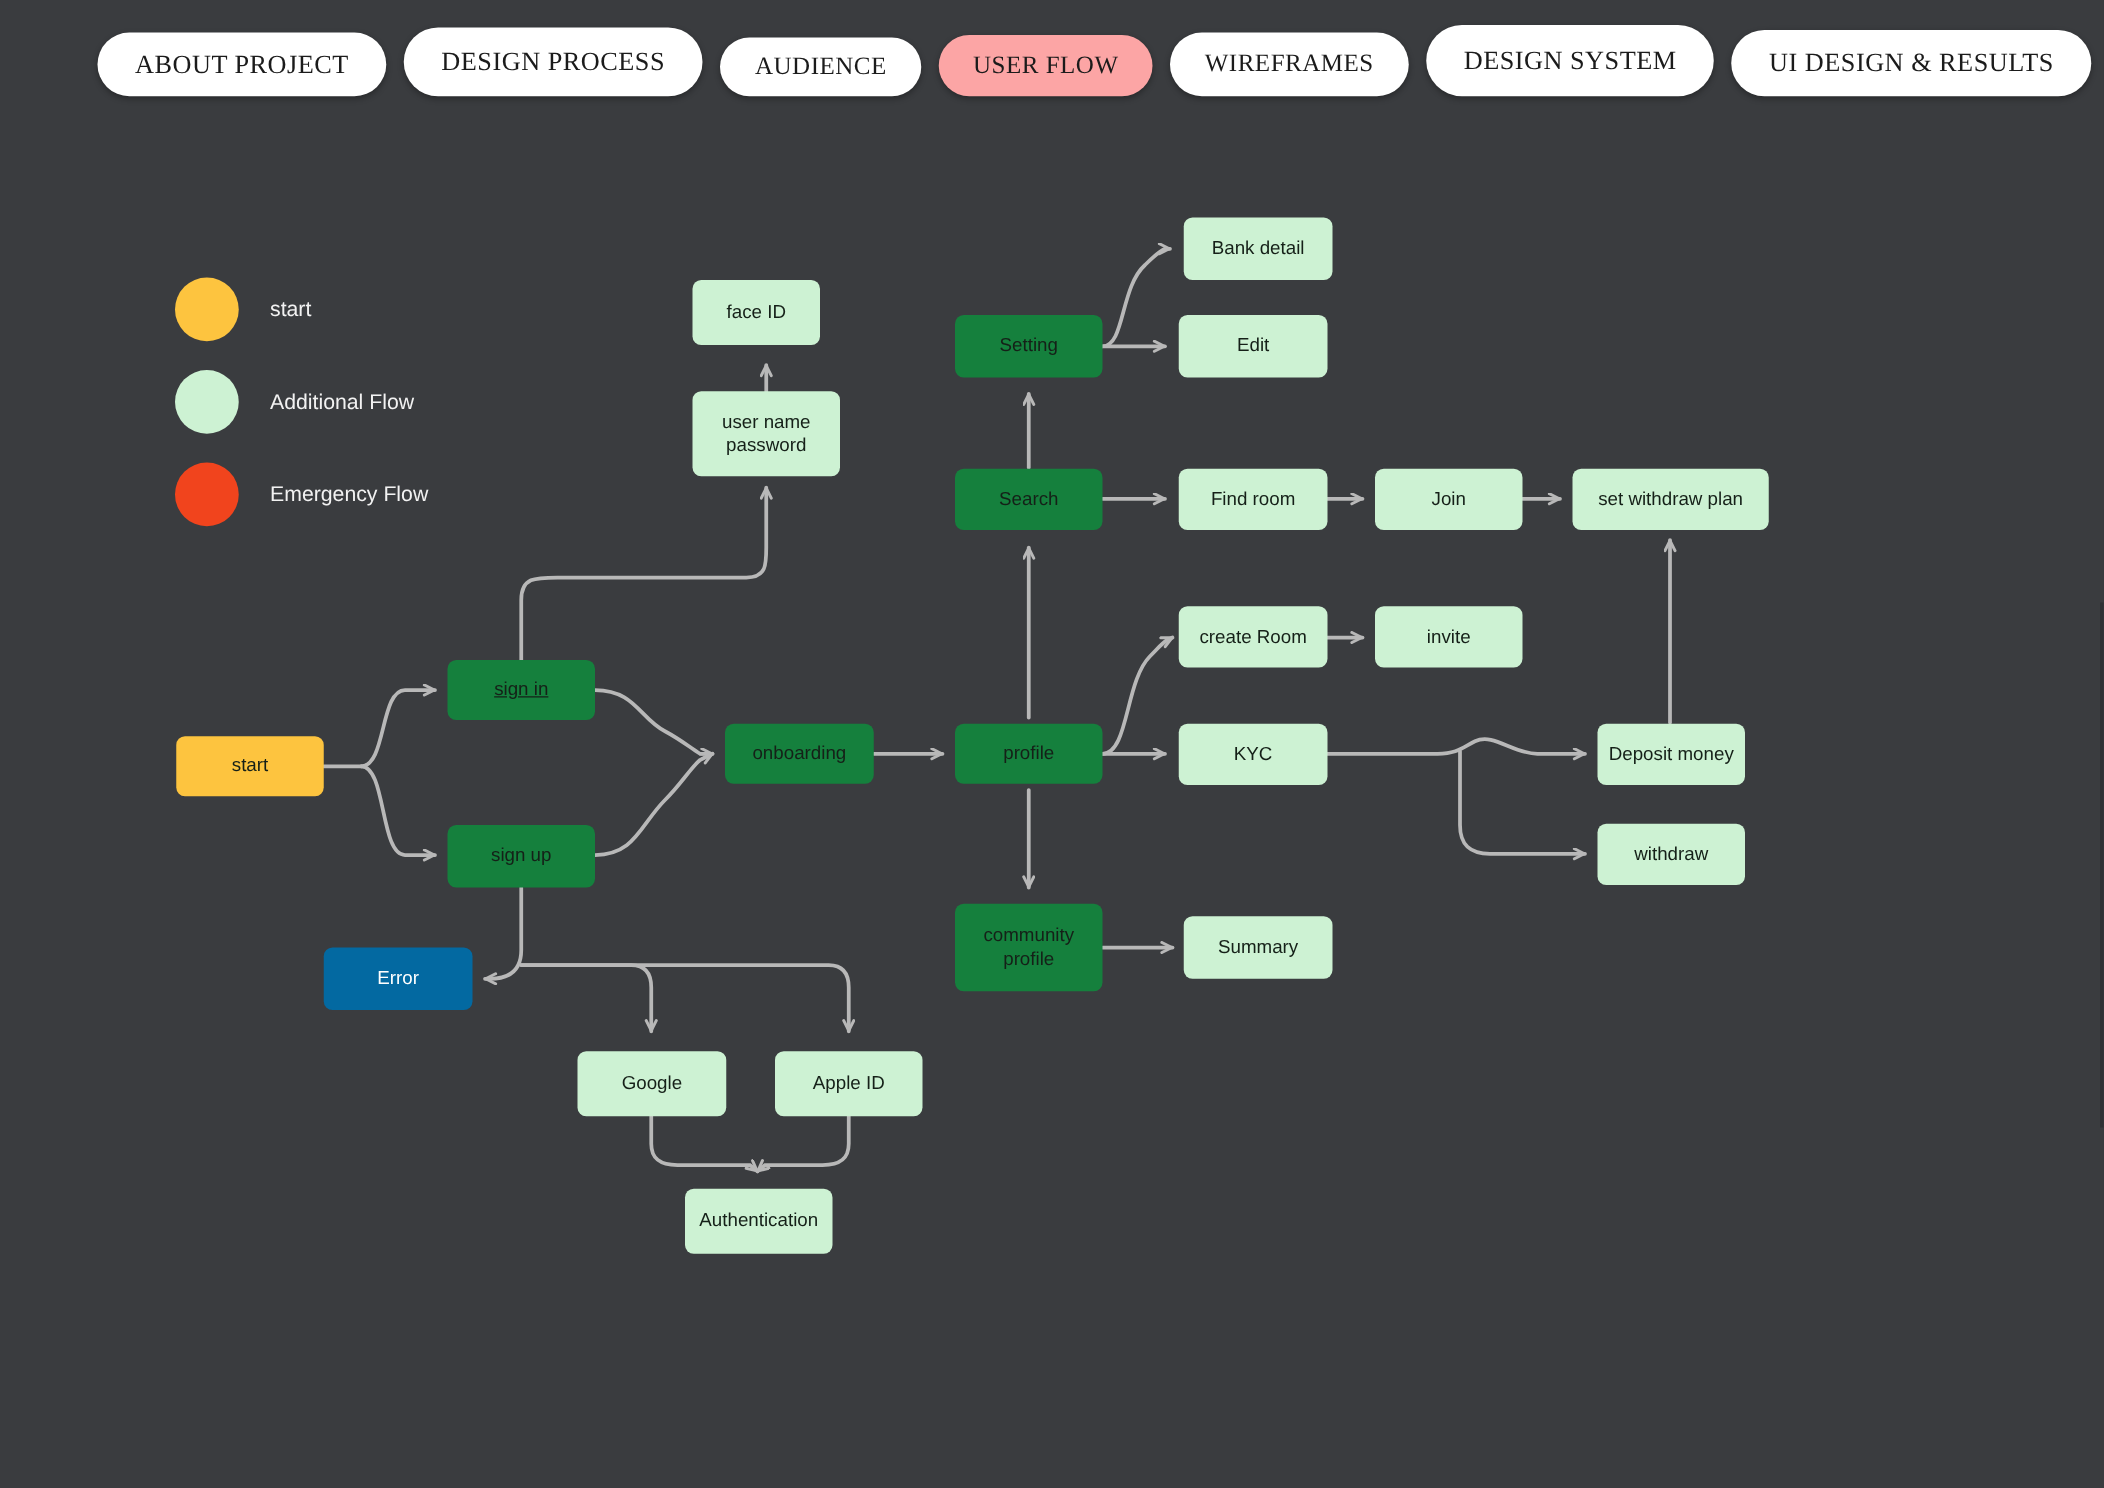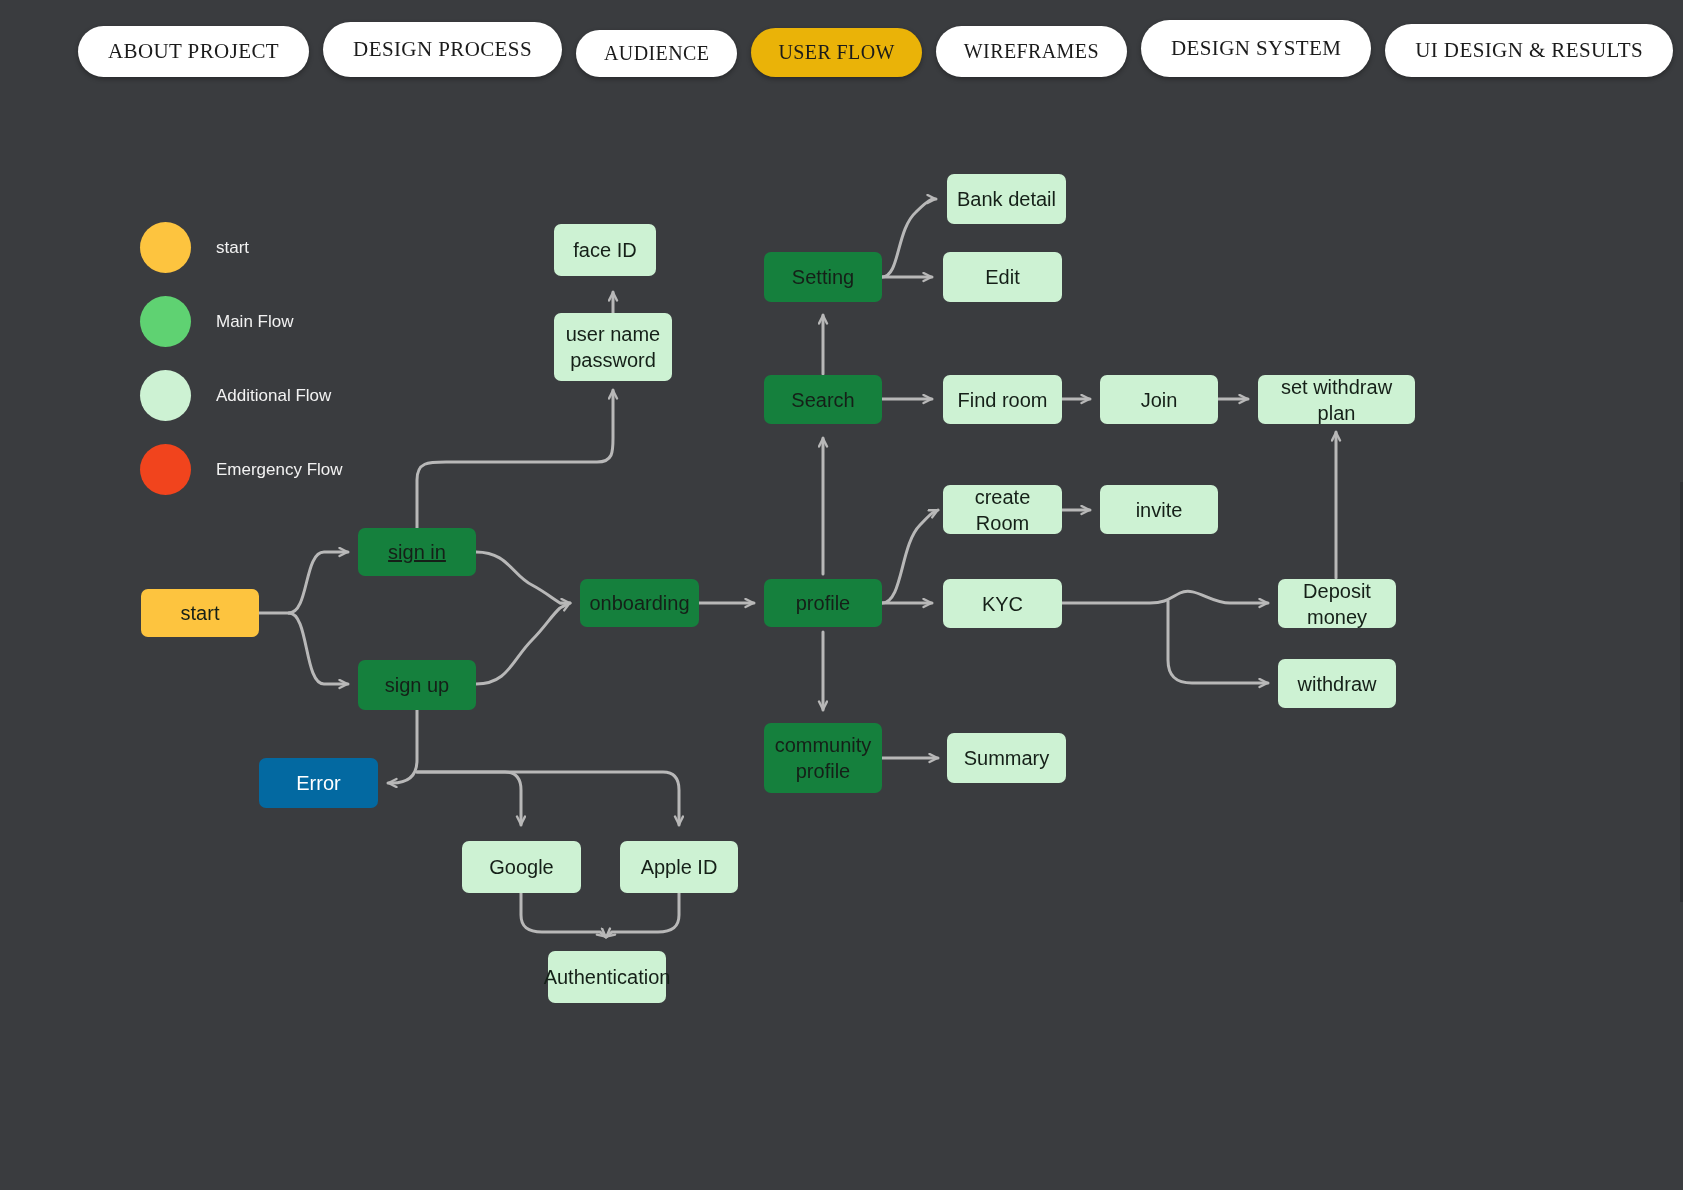--- a/index.html
+++ b/index.html
@@ -34,21 +34,21 @@
     font-family: "Liberation Serif", serif;
     letter-spacing: 0.4px;
     white-space: nowrap;
     display: flex;
     align-items: center;
     justify-content: center;
     box-shadow: 0 2px 5px rgba(0,0,0,0.33);
     cursor: pointer;
     border: none;
   }
-  .tab.active { background: #eab308; }
+  .tab.active { background: #fca5a5; }
 
   .tab-0 { height: 51px; padding: 0 30px; font-size: 21px; }
   .tab-1 { height: 55px; padding: 0 30px; font-size: 21px; }
   .tab-2 { height: 47px; padding: 0 28px; font-size: 20px; }
   .tab-3 { height: 49px; padding: 0 27px; font-size: 20px; }
   .tab-4 { height: 51px; padding: 0 28px; font-size: 20px; }
   .tab-5 { height: 57px; padding: 0 30px; font-size: 21px; }
   .tab-6 { height: 53px; padding: 0 30px; font-size: 21px; }
 
   
@@ -78,21 +78,21 @@
     z-index: 5;
     pointer-events: none;
   }
   .node {
     position: absolute;
     border-radius: 7px;
     display: flex;
     align-items: center;
     justify-content: center;
     text-align: center;
-    font-size: 20px;
+    font-size: 15px;
     line-height: 1.3;
     color: #152018;
     z-index: 10;
     cursor: pointer;
     padding: 4px 6px;
   }
   .n-start { background: #fdc43f; }
   .n-main  { background: #15803d; }
   .n-add   { background: #cdf2d3; }
   .n-err   { background: #0369a1; color: #ffffff; }
@@ -119,24 +119,20 @@
     <button class="tab tab-3 active">USER FLOW</button>
     <button class="tab tab-4">WIREFRAMES</button>
     <button class="tab tab-5">DESIGN SYSTEM</button>
     <button class="tab tab-6">UI DESIGN &amp; RESULTS</button>
   </div>
 
   <div id="legend">
     <div class="legend-row">
       <span class="legend-dot" style="background:#fdc43f"></span>
       <span class="legend-label">start</span>
-    </div>
-    <div class="legend-row">
-      <span class="legend-dot" style="background:#5fd272"></span>
-      <span class="legend-label">Main Flow</span>
     </div>
     <div class="legend-row">
       <span class="legend-dot" style="background:#cdf2d3"></span>
       <span class="legend-label">Additional Flow</span>
     </div>
     <div class="legend-row">
       <span class="legend-dot" style="background:#f1441d"></span>
       <span class="legend-label">Emergency Flow</span>
     </div>
   </div>

